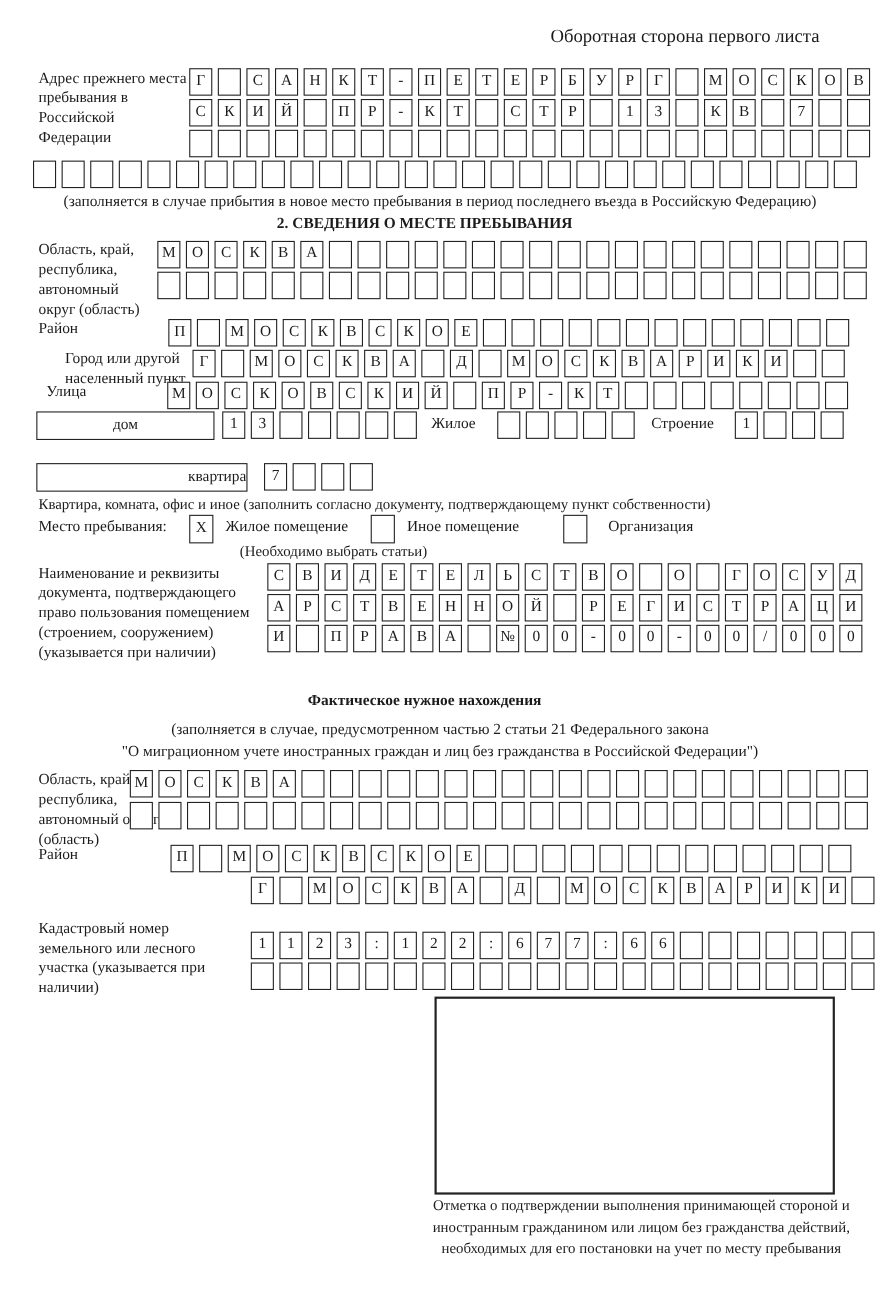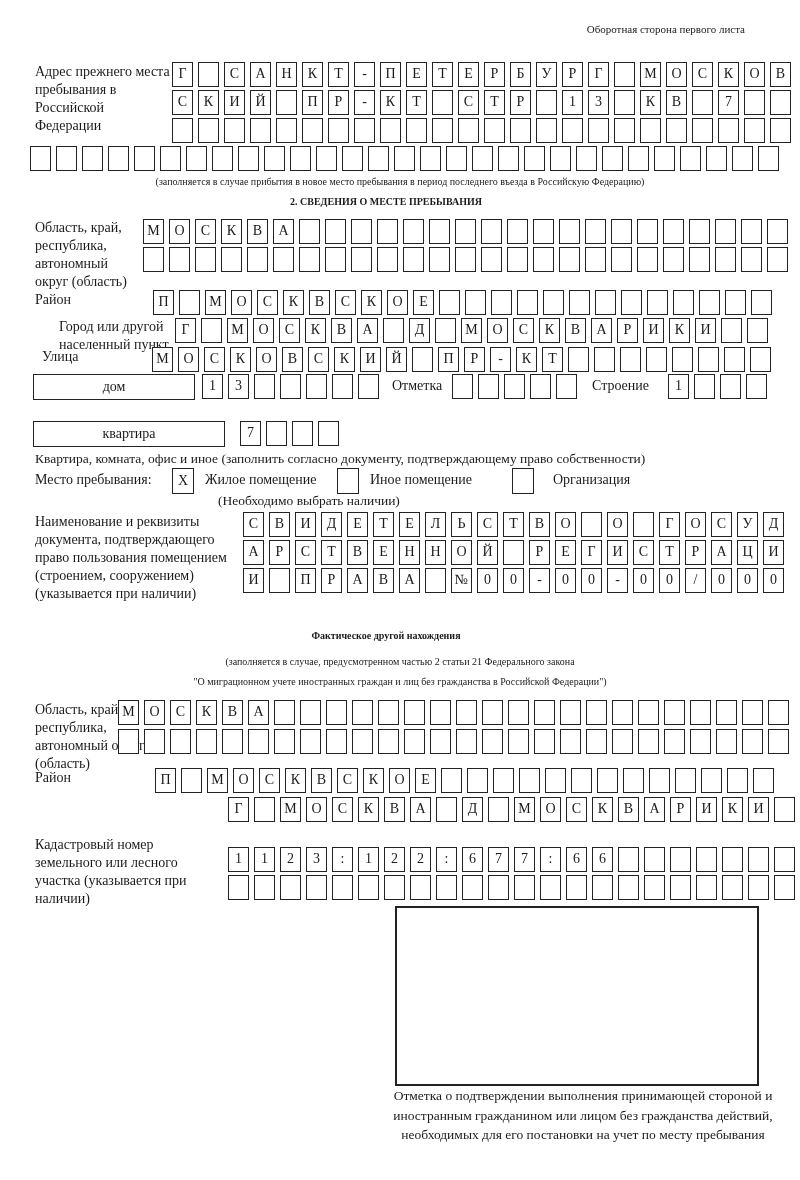--- a/index.html
+++ b/index.html
@@ -7,35 +7,35 @@
         font-family:"Liberation Serif","DejaVu Serif",serif;color:#1b1b1b;}
   .abs{position:absolute;}
   .lbl{font-size:14px;line-height:1.28;}
   .row{position:absolute;white-space:nowrap;}
   .cell{display:inline-block;box-sizing:border-box;width:21px;height:25px;
         border:1.6px solid #222;margin-right:5px;text-align:center;
         font-size:14px;line-height:22px;vertical-align:top;background:#fff;}
   .widebox{position:absolute;box-sizing:border-box;height:26px;border:1.6px solid #222;
         text-align:center;font-size:14px;line-height:23px;background:#fff;}
   .cap{font-size:13.5px;}
-  .note{font-size:10px;text-align:center;width:800px;}
-  .title{font-size:10px;font-weight:bold;text-align:center;width:772px;}
+  .note{font-size:14px;text-align:center;width:800px;}
+  .title{font-size:14px;font-weight:bold;text-align:center;width:772px;}
   .cb{display:inline-block;box-sizing:border-box;width:22px;height:26px;border:1.6px solid #222;
       text-align:center;font-size:14px;line-height:23px;vertical-align:middle;background:#fff;}
   .stamp{position:absolute;left:395px;top:906px;width:360px;height:176px;
          border:2px solid #222;background:#fff;}
   .stampcap{position:absolute;left:383px;top:1086px;width:400px;text-align:center;
             font-size:13.5px;line-height:1.45;}
 </style>
 </head>
 <body>
 
 <div id="page">
 
-  <div class="abs lbl" style="top:22px;right:55px;font-size:11px;">Оборотная сторона первого листа</div>
+  <div class="abs lbl" style="top:22px;right:55px;font-size:17px;">Оборотная сторона первого листа</div>
 
   <div class="abs lbl" style="left:35px;top:63px;width:138px;">Адрес прежнего места пребывания в Российской Федерации</div>
   <div class="row" style="left:172px;top:62px;"><span class="cell">Г</span><span class="cell"></span><span class="cell">С</span><span class="cell">А</span><span class="cell">Н</span><span class="cell">К</span><span class="cell">Т</span><span class="cell">-</span><span class="cell">П</span><span class="cell">Е</span><span class="cell">Т</span><span class="cell">Е</span><span class="cell">Р</span><span class="cell">Б</span><span class="cell">У</span><span class="cell">Р</span><span class="cell">Г</span><span class="cell"></span><span class="cell">М</span><span class="cell">О</span><span class="cell">С</span><span class="cell">К</span><span class="cell">О</span><span class="cell">В</span></div>
   <div class="row" style="left:172px;top:90px;"><span class="cell">С</span><span class="cell">К</span><span class="cell">И</span><span class="cell">Й</span><span class="cell"></span><span class="cell">П</span><span class="cell">Р</span><span class="cell">-</span><span class="cell">К</span><span class="cell">Т</span><span class="cell"></span><span class="cell">С</span><span class="cell">Т</span><span class="cell">Р</span><span class="cell"></span><span class="cell">1</span><span class="cell">3</span><span class="cell"></span><span class="cell">К</span><span class="cell">В</span><span class="cell"></span><span class="cell">7</span><span class="cell"></span><span class="cell"></span></div>
   <div class="row" style="left:172px;top:118px;"><span class="cell"></span><span class="cell"></span><span class="cell"></span><span class="cell"></span><span class="cell"></span><span class="cell"></span><span class="cell"></span><span class="cell"></span><span class="cell"></span><span class="cell"></span><span class="cell"></span><span class="cell"></span><span class="cell"></span><span class="cell"></span><span class="cell"></span><span class="cell"></span><span class="cell"></span><span class="cell"></span><span class="cell"></span><span class="cell"></span><span class="cell"></span><span class="cell"></span><span class="cell"></span><span class="cell"></span></div>
   <div class="row" style="left:30px;top:146px;"><span class="cell"></span><span class="cell"></span><span class="cell"></span><span class="cell"></span><span class="cell"></span><span class="cell"></span><span class="cell"></span><span class="cell"></span><span class="cell"></span><span class="cell"></span><span class="cell"></span><span class="cell"></span><span class="cell"></span><span class="cell"></span><span class="cell"></span><span class="cell"></span><span class="cell"></span><span class="cell"></span><span class="cell"></span><span class="cell"></span><span class="cell"></span><span class="cell"></span><span class="cell"></span><span class="cell"></span><span class="cell"></span><span class="cell"></span><span class="cell"></span><span class="cell"></span><span class="cell"></span></div>
   <div class="abs note" style="left:0;top:176px;">(заполняется в случае прибытия в новое место пребывания в период последнего въезда в Российскую Федерацию)</div>
 
   <div class="abs title" style="left:0;top:196px;">2. СВЕДЕНИЯ О МЕСТЕ ПРЕБЫВАНИЯ</div>
 
@@ -47,44 +47,44 @@
   <div class="row" style="left:153px;top:290px;"><span class="cell">П</span><span class="cell"></span><span class="cell">М</span><span class="cell">О</span><span class="cell">С</span><span class="cell">К</span><span class="cell">В</span><span class="cell">С</span><span class="cell">К</span><span class="cell">О</span><span class="cell">Е</span><span class="cell"></span><span class="cell"></span><span class="cell"></span><span class="cell"></span><span class="cell"></span><span class="cell"></span><span class="cell"></span><span class="cell"></span><span class="cell"></span><span class="cell"></span><span class="cell"></span><span class="cell"></span><span class="cell"></span></div>
 
   <div class="abs lbl" style="left:35px;top:318px;width:138px;margin-left:24px;">Город или другой населенный пункт</div>
   <div class="row" style="left:175px;top:318px;"><span class="cell">Г</span><span class="cell"></span><span class="cell">М</span><span class="cell">О</span><span class="cell">С</span><span class="cell">К</span><span class="cell">В</span><span class="cell">А</span><span class="cell"></span><span class="cell">Д</span><span class="cell"></span><span class="cell">М</span><span class="cell">О</span><span class="cell">С</span><span class="cell">К</span><span class="cell">В</span><span class="cell">А</span><span class="cell">Р</span><span class="cell">И</span><span class="cell">К</span><span class="cell">И</span><span class="cell"></span><span class="cell"></span></div>
 
   <div class="abs lbl" style="left:42px;top:348px;">Улица</div>
   <div class="row" style="left:152px;top:347px;"><span class="cell">М</span><span class="cell">О</span><span class="cell">С</span><span class="cell">К</span><span class="cell">О</span><span class="cell">В</span><span class="cell">С</span><span class="cell">К</span><span class="cell">И</span><span class="cell">Й</span><span class="cell"></span><span class="cell">П</span><span class="cell">Р</span><span class="cell">-</span><span class="cell">К</span><span class="cell">Т</span><span class="cell"></span><span class="cell"></span><span class="cell"></span><span class="cell"></span><span class="cell"></span><span class="cell"></span><span class="cell"></span><span class="cell"></span></div>
 
   <div class="widebox" style="left:33px;top:374px;width:162px;">дом</div>
   <div class="row" style="left:202px;top:374px;"><span class="cell">1</span><span class="cell">3</span><span class="cell"></span><span class="cell"></span><span class="cell"></span><span class="cell"></span><span class="cell"></span></div>
-  <div class="abs lbl" style="left:392px;top:377px;">Отметка</div>
+  <div class="abs lbl" style="left:392px;top:377px;">Жилое</div>
   <div class="row" style="left:452px;top:374px;"><span class="cell"></span><span class="cell"></span><span class="cell"></span><span class="cell"></span><span class="cell"></span></div>
   <div class="abs lbl" style="left:592px;top:377px;">Строение</div>
   <div class="row" style="left:668px;top:374px;"><span class="cell">1</span><span class="cell"></span><span class="cell"></span><span class="cell"></span></div>
 
-  <div class="widebox" style="left:33px;top:421px;width:192px;">квартира</div>
+  <div class="widebox" style="left:33px;top:421px;width:192px;text-align:right;">квартира</div>
   <div class="row" style="left:240px;top:421px;"><span class="cell">7</span><span class="cell"></span><span class="cell"></span><span class="cell"></span></div>
-  <div class="abs cap" style="left:35px;top:451px;">Квартира, комната, офис и иное (заполнить согласно документу, подтверждающему право собственности)</div>
+  <div class="abs cap" style="left:35px;top:451px;">Квартира, комната, офис и иное (заполнить согласно документу, подтверждающему пункт собственности)</div>
 
   <div class="abs lbl" style="left:35px;top:471px;">Место пребывания:</div>
   <span class="cb abs" style="left:172px;top:468px;">X</span>
   <div class="abs lbl" style="left:205px;top:471px;">Жилое помещение</div>
   <span class="cb abs" style="left:337px;top:468px;"></span>
   <div class="abs lbl" style="left:370px;top:471px;">Иное помещение</div>
   <span class="cb abs" style="left:512px;top:468px;"></span>
   <div class="abs lbl" style="left:553px;top:471px;">Организация</div>
-  <div class="abs cap" style="left:218px;top:493px;">(Необходимо выбрать наличии)</div>
+  <div class="abs cap" style="left:218px;top:493px;">(Необходимо выбрать статьи)</div>
 
   <div class="abs lbl" style="left:35px;top:513px;width:200px;">Наименование и реквизиты документа, подтверждающего право пользования помещением (строением, сооружением) (указывается при наличии)</div>
   <div class="row" style="left:243px;top:512px;"><span class="cell">С</span><span class="cell">В</span><span class="cell">И</span><span class="cell">Д</span><span class="cell">Е</span><span class="cell">Т</span><span class="cell">Е</span><span class="cell">Л</span><span class="cell">Ь</span><span class="cell">С</span><span class="cell">Т</span><span class="cell">В</span><span class="cell">О</span><span class="cell"></span><span class="cell">О</span><span class="cell"></span><span class="cell">Г</span><span class="cell">О</span><span class="cell">С</span><span class="cell">У</span><span class="cell">Д</span></div>
   <div class="row" style="left:243px;top:540px;"><span class="cell">А</span><span class="cell">Р</span><span class="cell">С</span><span class="cell">Т</span><span class="cell">В</span><span class="cell">Е</span><span class="cell">Н</span><span class="cell">Н</span><span class="cell">О</span><span class="cell">Й</span><span class="cell"></span><span class="cell">Р</span><span class="cell">Е</span><span class="cell">Г</span><span class="cell">И</span><span class="cell">С</span><span class="cell">Т</span><span class="cell">Р</span><span class="cell">А</span><span class="cell">Ц</span><span class="cell">И</span></div>
   <div class="row" style="left:243px;top:568px;"><span class="cell">И</span><span class="cell"></span><span class="cell">П</span><span class="cell">Р</span><span class="cell">А</span><span class="cell">В</span><span class="cell">А</span><span class="cell"></span><span class="cell">№</span><span class="cell">0</span><span class="cell">0</span><span class="cell">-</span><span class="cell">0</span><span class="cell">0</span><span class="cell">-</span><span class="cell">0</span><span class="cell">0</span><span class="cell">/</span><span class="cell">0</span><span class="cell">0</span><span class="cell">0</span></div>
 
-  <div class="abs title" style="left:0;top:630px;">Фактическое другой нахождения</div>
+  <div class="abs title" style="left:0;top:630px;">Фактическое нужное нахождения</div>
   <div class="abs note" style="left:0;top:656px;">(заполняется в случае, предусмотренном частью 2 статьи 21 Федерального закона</div>
   <div class="abs note" style="left:0;top:676px;">"О миграционном учете иностранных граждан и лиц без гражданства в Российской Федерации")</div>
 
   <div class="abs lbl" style="left:35px;top:701px;width:140px;">Область, край, республика, автономный округ (область)</div>
   <div class="row" style="left:118px;top:700px;"><span class="cell">М</span><span class="cell">О</span><span class="cell">С</span><span class="cell">К</span><span class="cell">В</span><span class="cell">А</span><span class="cell"></span><span class="cell"></span><span class="cell"></span><span class="cell"></span><span class="cell"></span><span class="cell"></span><span class="cell"></span><span class="cell"></span><span class="cell"></span><span class="cell"></span><span class="cell"></span><span class="cell"></span><span class="cell"></span><span class="cell"></span><span class="cell"></span><span class="cell"></span><span class="cell"></span><span class="cell"></span><span class="cell"></span><span class="cell"></span></div>
   <div class="row" style="left:118px;top:729px;"><span class="cell"></span><span class="cell"></span><span class="cell"></span><span class="cell"></span><span class="cell"></span><span class="cell"></span><span class="cell"></span><span class="cell"></span><span class="cell"></span><span class="cell"></span><span class="cell"></span><span class="cell"></span><span class="cell"></span><span class="cell"></span><span class="cell"></span><span class="cell"></span><span class="cell"></span><span class="cell"></span><span class="cell"></span><span class="cell"></span><span class="cell"></span><span class="cell"></span><span class="cell"></span><span class="cell"></span><span class="cell"></span><span class="cell"></span></div>
 
   <div class="abs lbl" style="left:35px;top:769px;">Район</div>
   <div class="row" style="left:155px;top:768px;"><span class="cell">П</span><span class="cell"></span><span class="cell">М</span><span class="cell">О</span><span class="cell">С</span><span class="cell">К</span><span class="cell">В</span><span class="cell">С</span><span class="cell">К</span><span class="cell">О</span><span class="cell">Е</span><span class="cell"></span><span class="cell"></span><span class="cell"></span><span class="cell"></span><span class="cell"></span><span class="cell"></span><span class="cell"></span><span class="cell"></span><span class="cell"></span><span class="cell"></span><span class="cell"></span><span class="cell"></span><span class="cell"></span></div>
 

